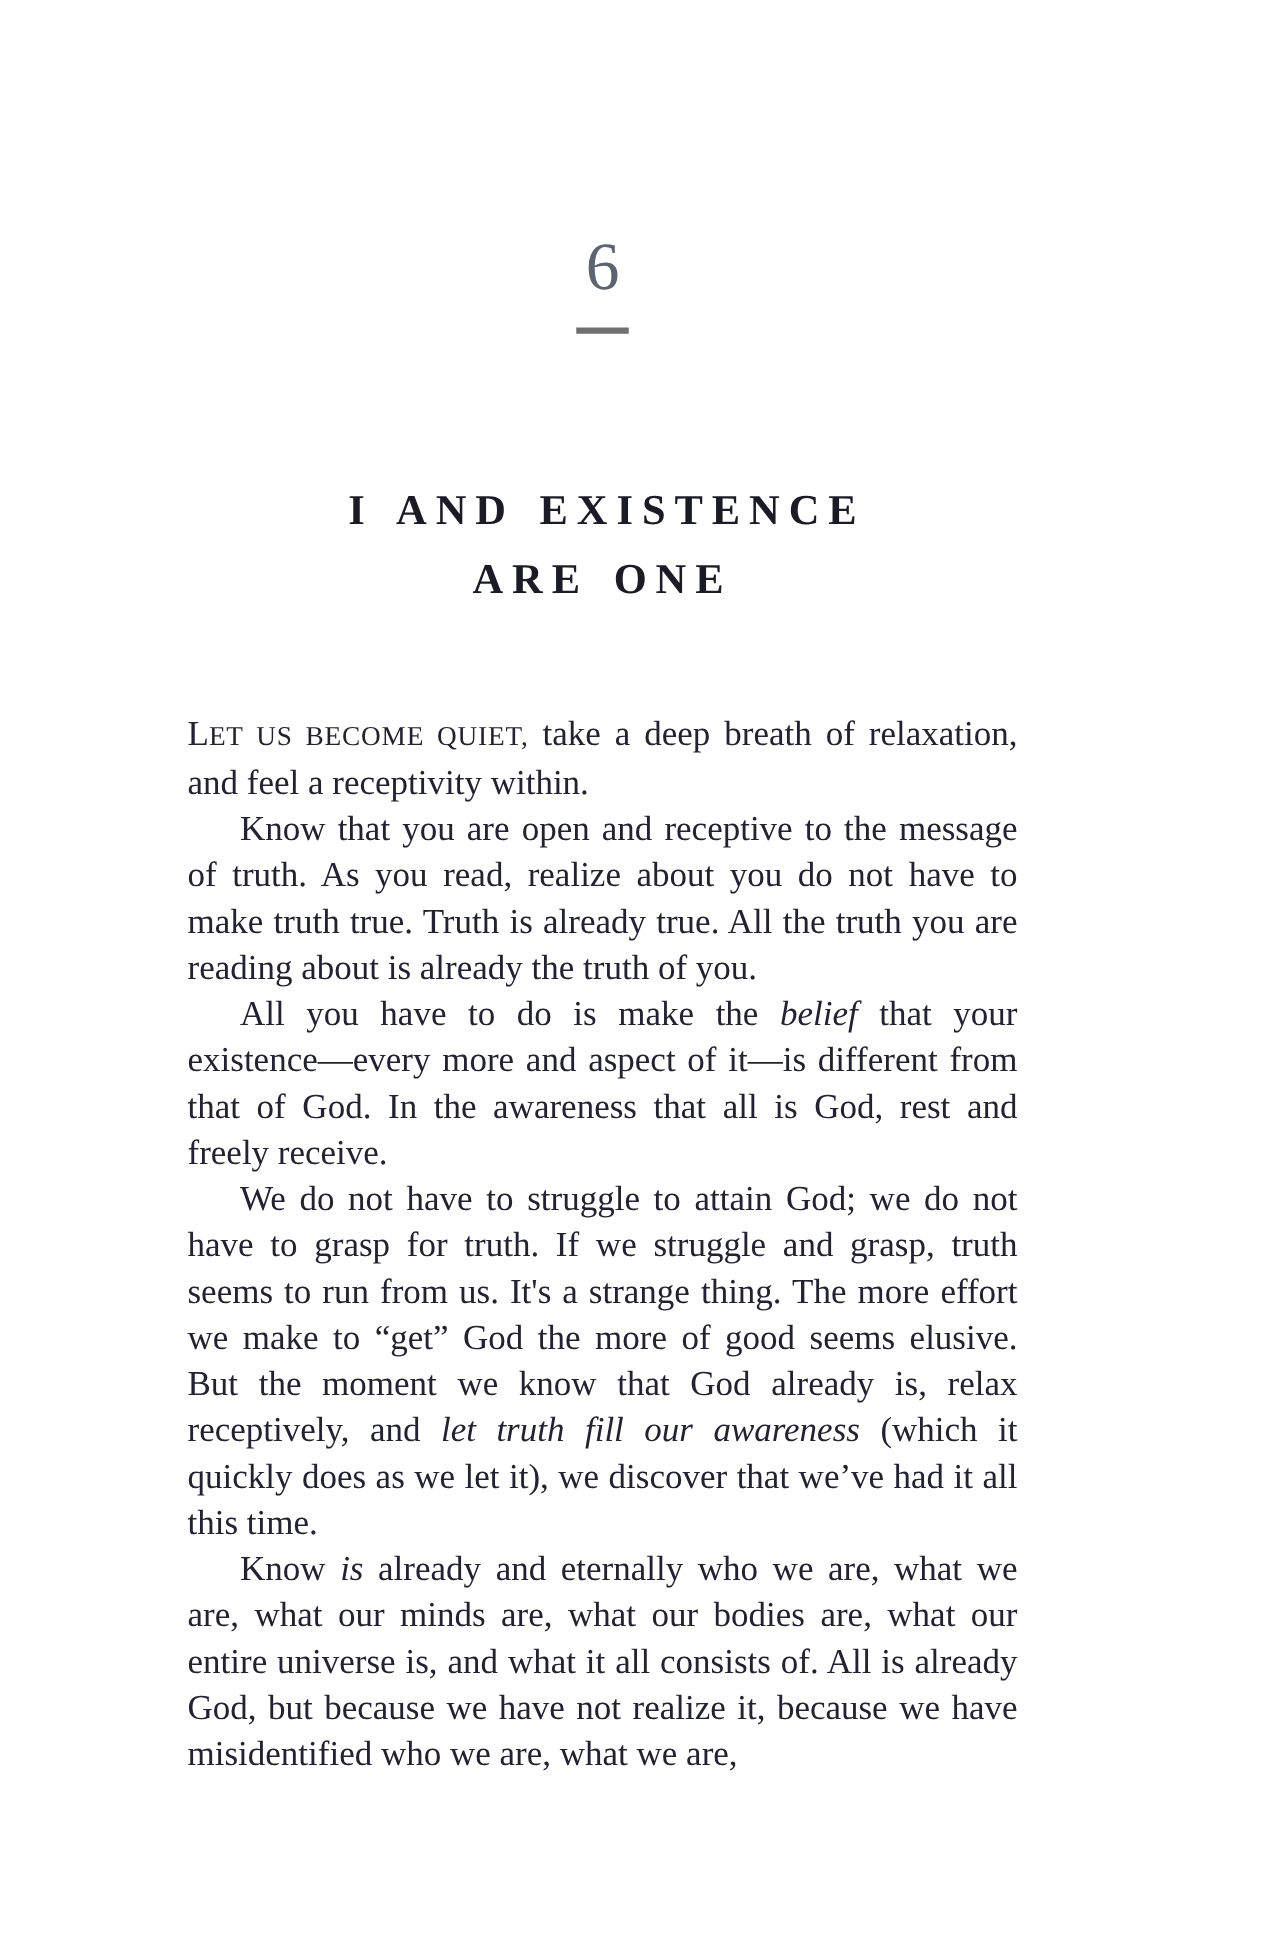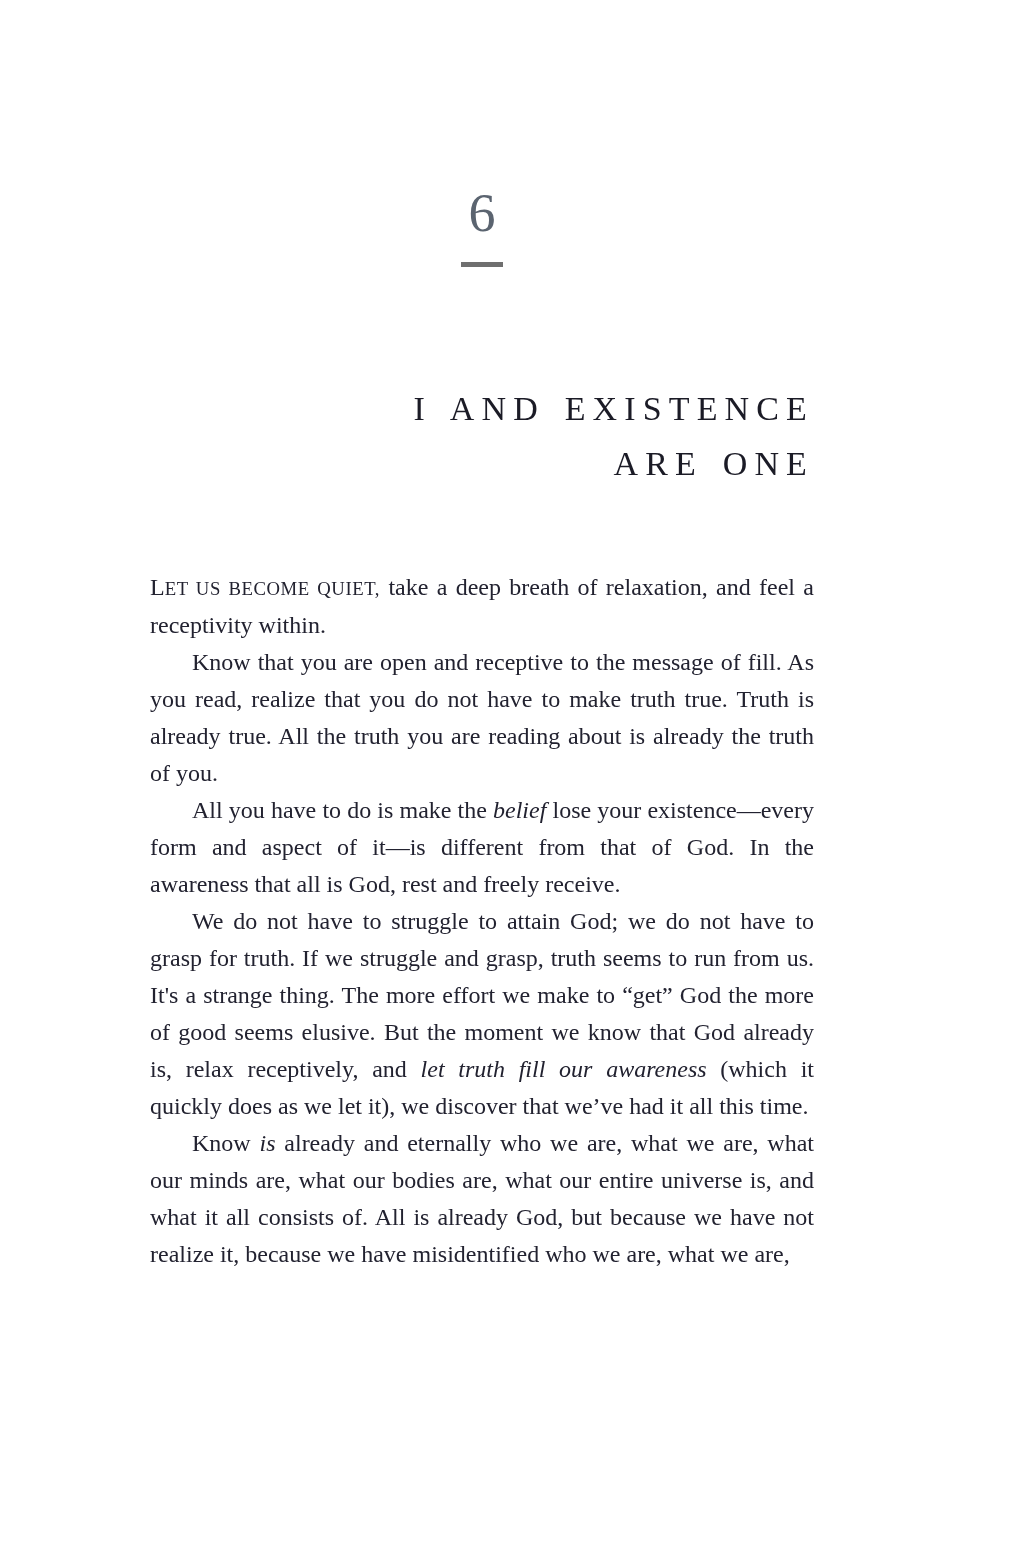--- a/index.html
+++ b/index.html
@@ -25,50 +25,50 @@
     color: #5b6470;
   }
   .chapter-rule {
     width: 42px;
     height: 5px;
     background: #6f6f6f;
     margin: 22px auto 0;
   }
   .chapter-title {
     margin-top: 114px;
-    text-align: right;
+    text-align: center;
     font-size: 34px;
     line-height: 55px;
-    font-weight: normal;
+    font-weight: bold;
     letter-spacing: 0.21em;
     word-spacing: 0.12em;
     color: #1b1b26;
     text-indent: 0.21em; 
   }
   .body-copy {
     margin-top: 78px;
-    font-size: 24px;
+    font-size: 28px;
     line-height: 37px;
     text-align: justify;
     color: #222230;
   }
   .body-copy p { margin: 0; }
   .body-copy p.indent { text-indent: 42px; }
   .seg-smallcaps { font-size: 0.78em; letter-spacing: 0.03em; }
   .seg-italic { font-style: italic; font-family: Liberation Serif, serif; }
 </style>
 </head>
 <body>
 
 <div class="page">
   <div class="column">
     <div class="chapter-number">6</div>
     <div class="chapter-rule"></div>
     <h1 class="chapter-title"><span>I AND EXISTENCE</span><br><span>ARE ONE</span></h1>
     <div class="body-copy">
         <p><span>L</span><span class="seg-smallcaps">ET US BECOME QUIET,</span><span> take a deep breath of relaxation, and feel a receptivity within.</span></p>
-        <p class="indent"><span>Know that you are open and receptive to the message of fill. As you read, realize that you do not have to make truth true. Truth is already true. All the truth you are reading about is already the truth of you.</span></p>
-        <p class="indent"><span>All you have to do is make the </span><span class="seg-italic">belief</span><span> lose your existence—every form and aspect of it—is different from that of God. In the awareness that all is God, rest and freely receive.</span></p>
+        <p class="indent"><span>Know that you are open and receptive to the message of truth. As you read, realize about you do not have to make truth true. Truth is already true. All the truth you are reading about is already the truth of you.</span></p>
+        <p class="indent"><span>All you have to do is make the </span><span class="seg-italic">belief</span><span> that your existence—every more and aspect of it—is different from that of God. In the awareness that all is God, rest and freely receive.</span></p>
         <p class="indent"><span>We do not have to struggle to attain God; we do not have to grasp for truth. If we struggle and grasp, truth seems to run from us. It's a strange thing. The more effort we make to “get” God the more of good seems elusive. But the moment we know that God already is, relax receptively, and </span><span class="seg-italic">let truth fill our awareness</span><span> (which it quickly does as we let it), we discover that we’ve had it all this time.</span></p>
         <p class="indent"><span>Know </span><span class="seg-italic">is</span><span> already and eternally who we are, what we are, what our minds are, what our bodies are, what our entire universe is, and what it all consists of. All is already God, but because we have not realize it, because we have misidentified who we are, what we are,</span></p>
       </div>
   </div>
 </div>
 
 </body></html>

